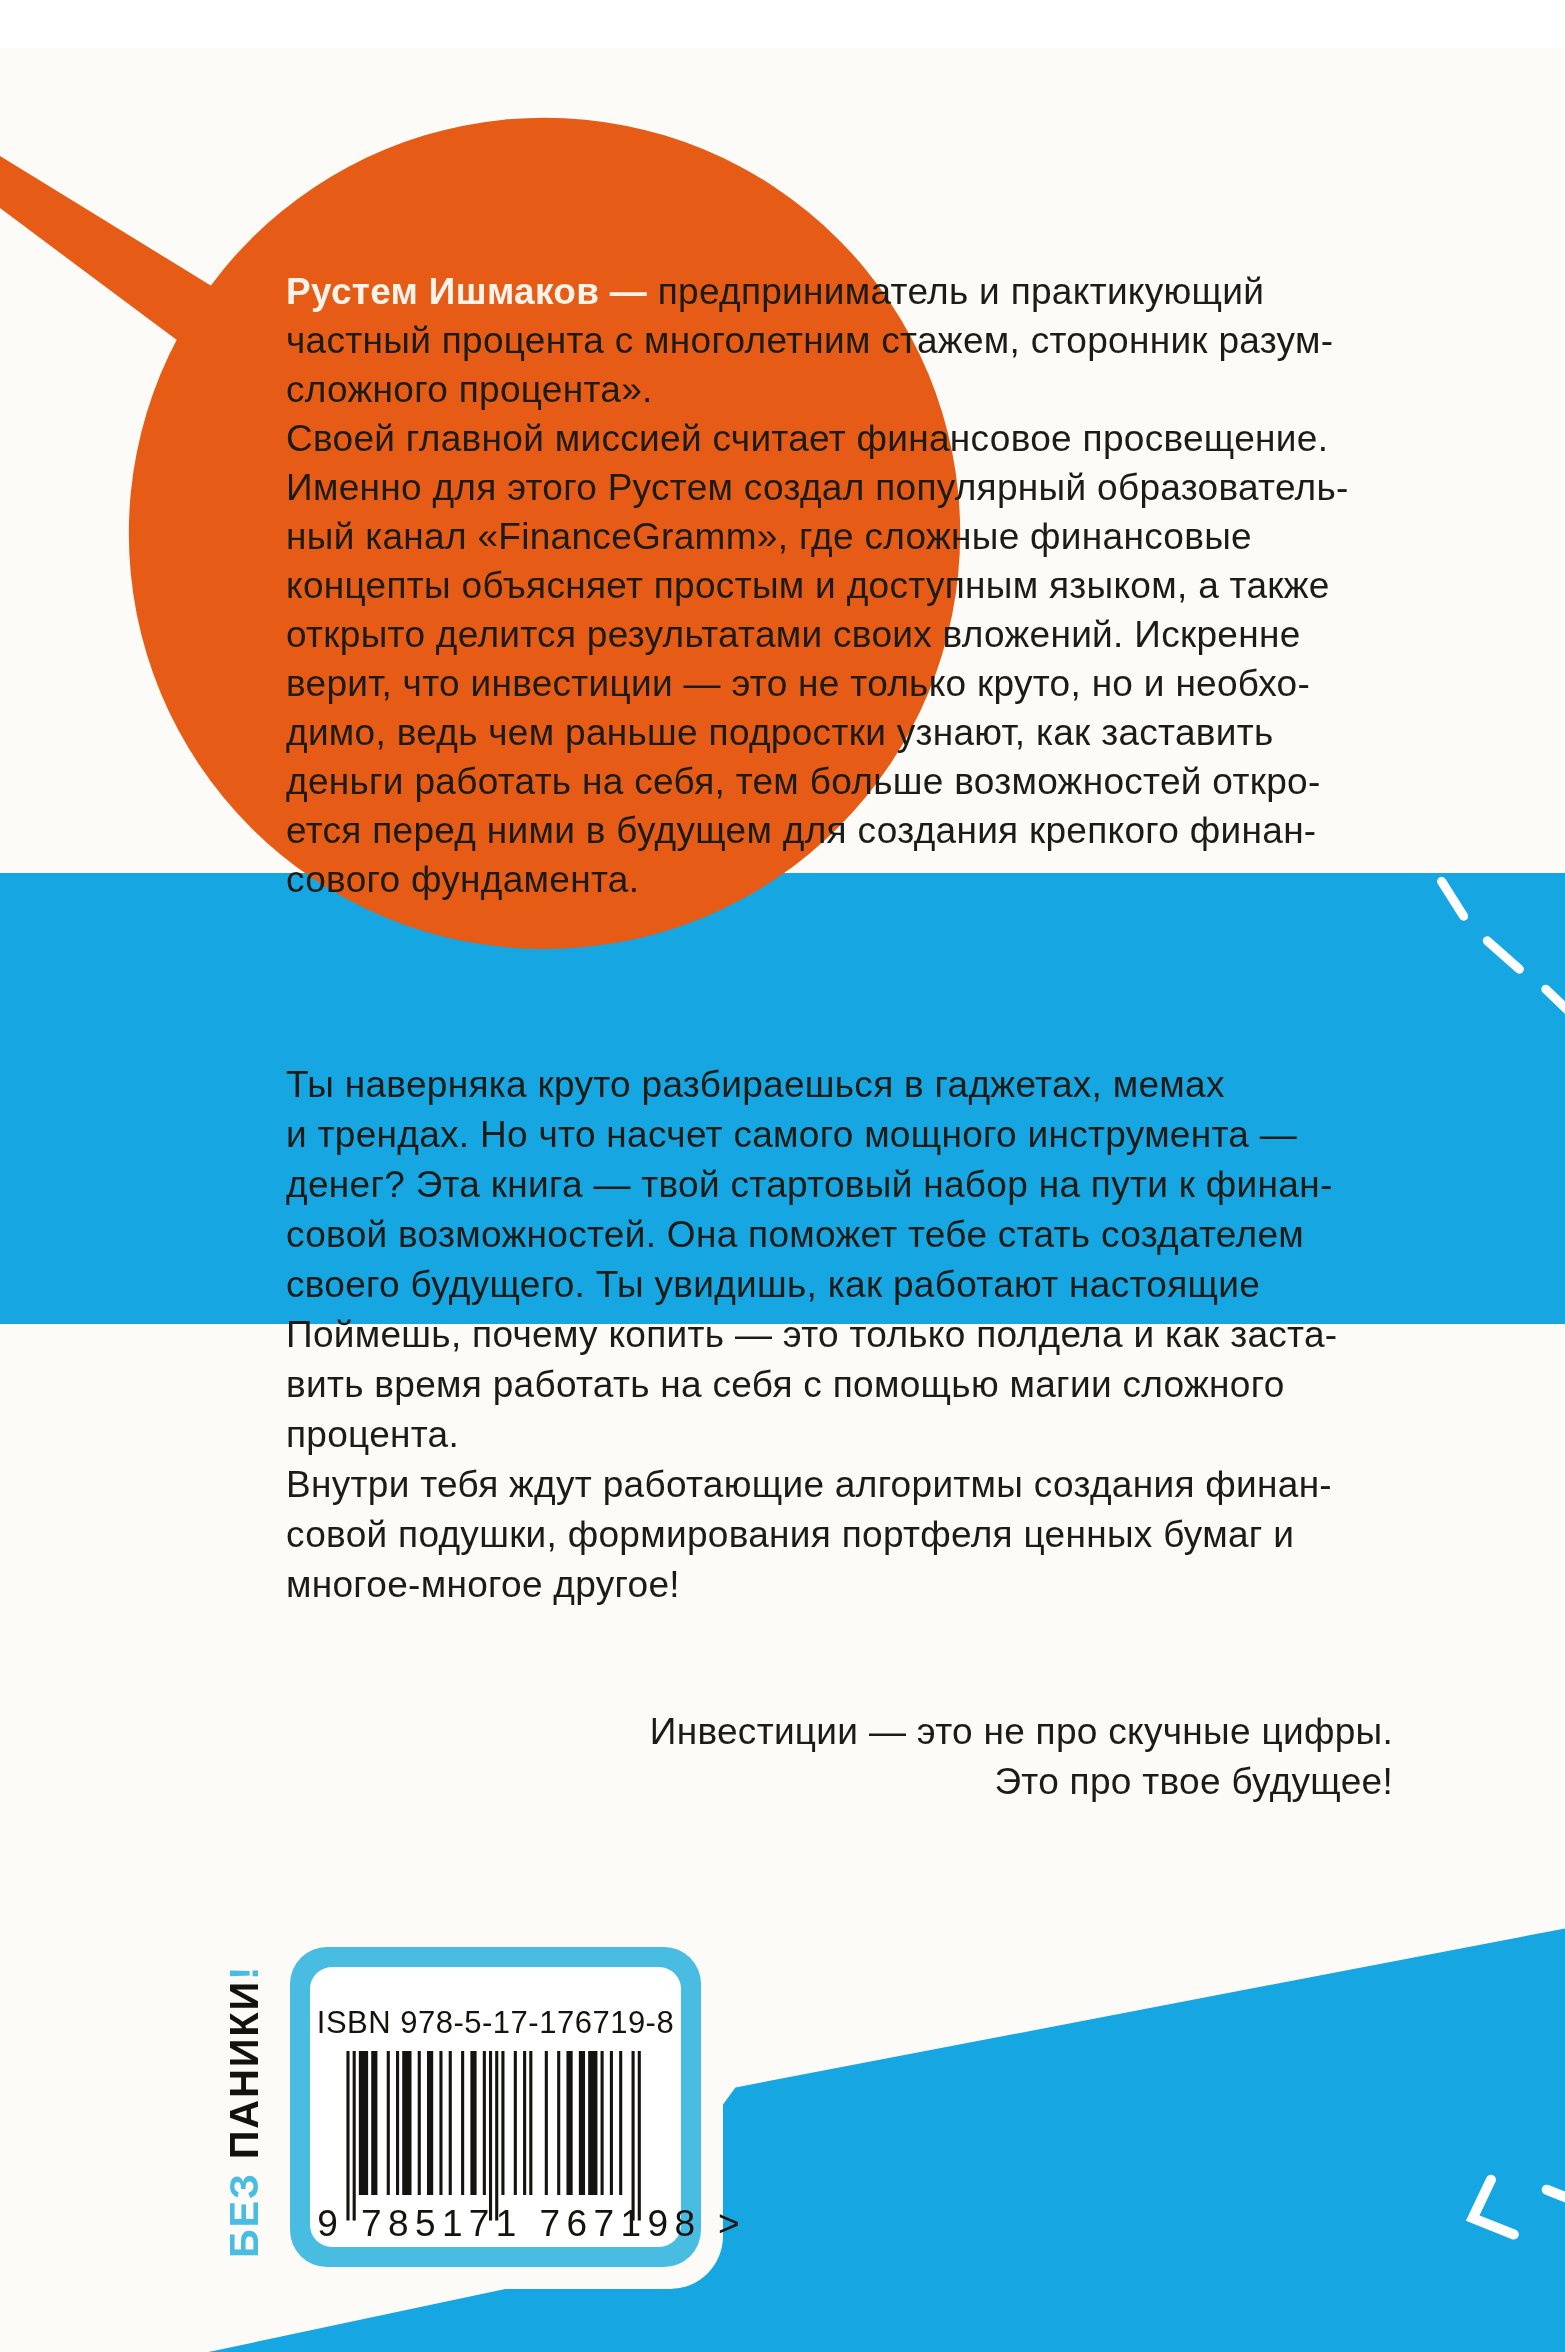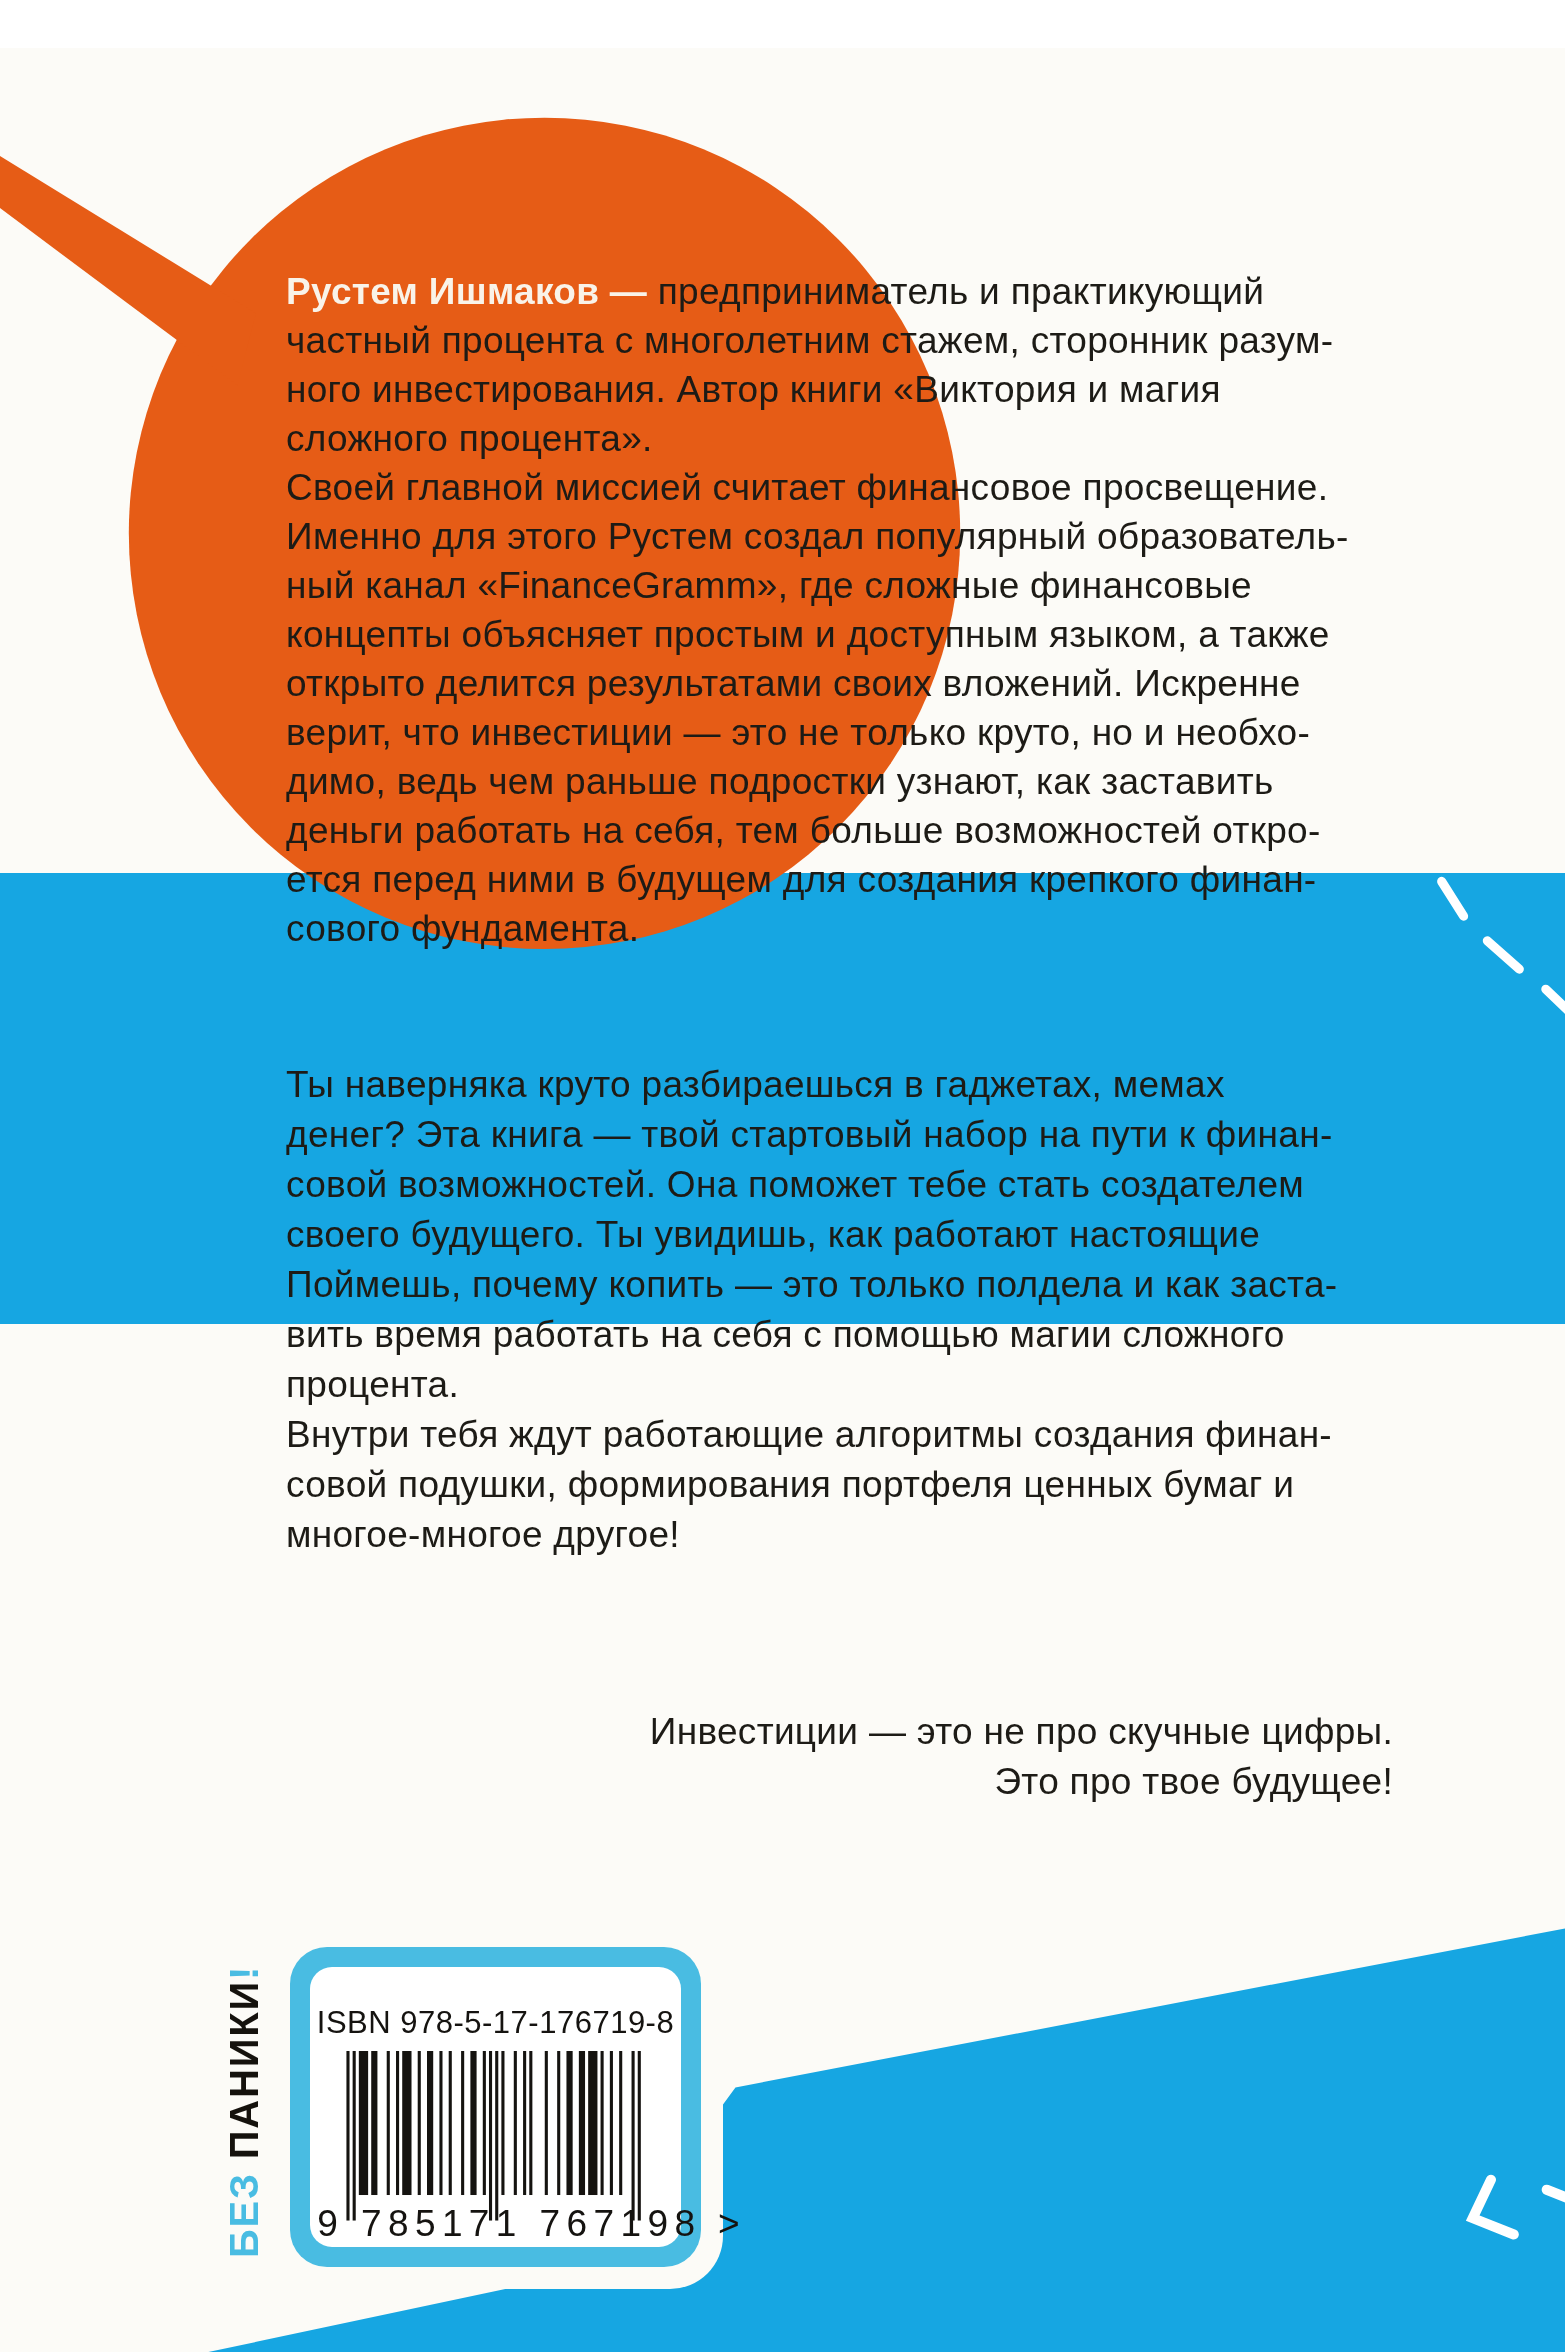--- a/index.html
+++ b/index.html
@@ -87,36 +87,36 @@
       <path d="M1628,977 L1663,1008" stroke-width="10"></path>
       <path d="M1692,1030 L1716,1053" stroke-width="10"></path>
       <path d="M1632,2333 L1612,2375 L1657,2393" stroke-width="11"></path>
       <path d="M1693,2344 L1718,2354" stroke-width="11"></path>
     </g>
   </svg>
 
   <div class="textblock" id="para1">
     <div class="tline"><span class="lead">Рустем Ишмаков — </span><span>предприниматель и практикующий</span></div>
   <div class="tline">частный процента с многолетним стажем, сторонник разум-</div>
-      <div class="tline">ного инвестирования. Автор книги «Виктория и магия</div>
       <div class="tline">сложного процента».</div>
       <div class="tline">Своей главной миссией считает финансовое просвещение.</div>
       <div class="tline">Именно для этого Рустем создал популярный образователь-</div>
       <div class="tline">ный канал «FinanceGramm», где сложные финансовые</div>
       <div class="tline">концепты объясняет простым и доступным языком, а также</div>
       <div class="tline">открыто делится результатами своих вложений. Искренне</div>
       <div class="tline">верит, что инвестиции — это не только круто, но и необхо-</div>
       <div class="tline">димо, ведь чем раньше подростки узнают, как заставить</div>
       <div class="tline">деньги работать на себя, тем больше возможностей откро-</div>
       <div class="tline">ется перед ними в будущем для создания крепкого финан-</div>
       <div class="tline">сового фундамента.</div>
     </div>
 
   <div class="textblock" id="para2">
       <div class="tline">Ты наверняка круто разбираешься в гаджетах, мемах</div>
+      <div class="tline">и трендах. Но что насчет самого мощного инструмента —</div>
       <div class="tline">денег? Эта книга — твой стартовый набор на пути к финан-</div>
       <div class="tline">совой возможностей. Она поможет тебе стать создателем</div>
       <div class="tline">своего будущего. Ты увидишь, как работают настоящие</div>
       <div class="tline">Поймешь, почему копить — это только полдела и как заста-</div>
       <div class="tline">вить время работать на себя с помощью магии сложного</div>
       <div class="tline">процента.</div>
       <div class="tline">Внутри тебя ждут работающие алгоритмы создания финан-</div>
       <div class="tline">совой подушки, формирования портфеля ценных бумаг и</div>
       <div class="tline">многое-многое другое!</div>
     </div>

